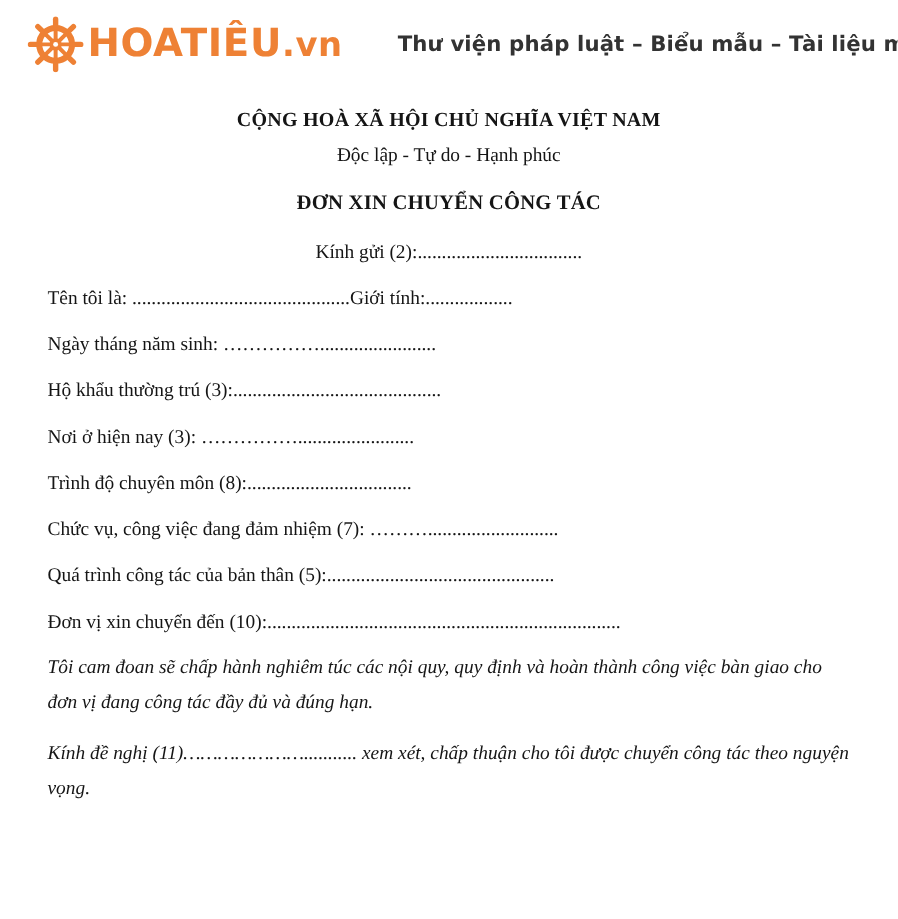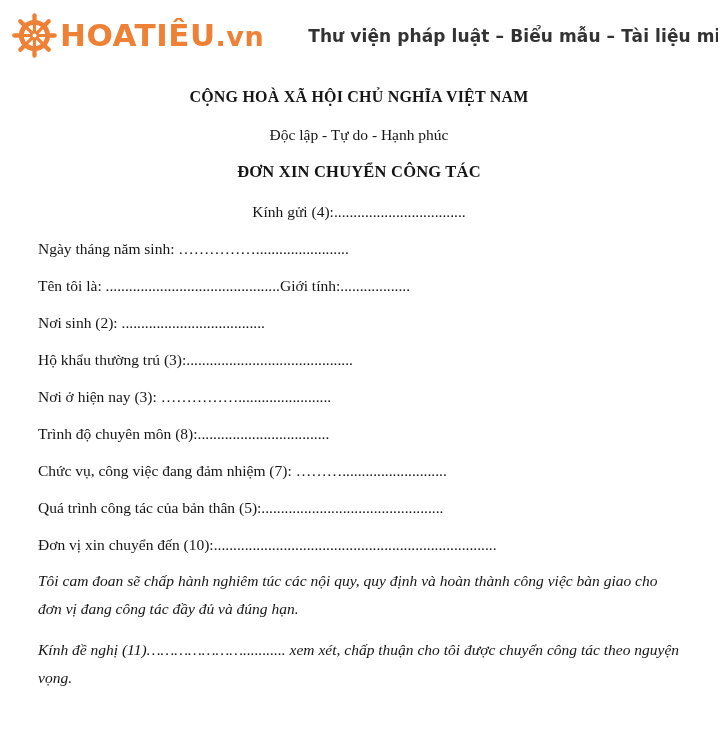--- a/index.html
+++ b/index.html
@@ -6,21 +6,21 @@
   html,body { background:#ffffff; }
   body {
     width:718px; height:735px;
     font-family:"Liberation Serif","DejaVu Serif",serif;
     color:#151515;
     overflow:hidden;
   }
   
   .header {
     display:flex; align-items:center;
-    padding:11px 28px 0 12px;
+    padding:11px 28px 0 22px;
     height:60px;
   }
   .logo { display:flex; align-items:center; }
   .wheel { width:45px; height:45px; display:block; }
   .brand-text {
     font-family:"DejaVu Sans","Liberation Sans",sans-serif;
     font-weight:bold;
     font-size:31px;
     letter-spacing:0.5px;
     margin-left:3px;
@@ -33,21 +33,21 @@
     font-size:17px;
     color:#333333;
     margin-left:44px;
     white-space:nowrap;
     letter-spacing:0.1px;
   }
   
   .doc { padding:0 38px; }
   .center { text-align:center; }
   .nat-title   { margin-top:28px; font-weight:bold; font-size:16px;   letter-spacing:0.2px; }
-  .nat-motto   { margin-top:20px; font-size:15.5px; }
+  .nat-motto   { margin-top:10px; font-size:15.5px; }
   .doc-title   { margin-top:18px; font-weight:bold; font-size:16.5px; letter-spacing:0.2px; }
   .to-line     { margin-top:21px; font-size:15.5px; }
   .field-line  { margin-top:19px; font-size:15.5px; line-height:18px; white-space:nowrap; overflow:hidden; }
   .para        { margin-top:13px; font-size:15.5px; line-height:28px;font-style:italic; }
 </style>
 </head>
 <body>
 
 <div class="header">
   <div class="logo">
@@ -84,25 +84,24 @@
       <span>HOATIÊU</span><span class="brand-tld">.vn</span>
     </div>
   </div>
   <div class="tagline">Thư viện pháp luật – Biểu mẫu – Tài liệu miễn phí</div>
 </div>
 
 <div class="doc">
   <div class="center nat-title">CỘNG HOÀ XÃ HỘI CHỦ NGHĨA VIỆT NAM</div>
   <div class="center nat-motto">Độc lập - Tự do - Hạnh phúc</div>
   <div class="center doc-title">ĐƠN XIN CHUYỂN CÔNG TÁC</div>
-  <div class="center to-line">Kính gửi (4):..................................</div>
+  <div class="center to-line">Kính gửi (2):..................................</div>
 
+  <div class="field-line">Tên tôi là: .............................................Giới tính:..................</div>
   <div class="field-line">Ngày tháng năm sinh: ……………........................</div>
-  <div class="field-line">Tên tôi là: .............................................Giới tính:..................</div>
-  <div class="field-line">Nơi sinh (2): .....................................</div>
   <div class="field-line">Hộ khẩu thường trú (3):...........................................</div>
   <div class="field-line">Nơi ở hiện nay (3): ……………........................</div>
   <div class="field-line">Trình độ chuyên môn (8):..................................</div>
   <div class="field-line">Chức vụ, công việc đang đảm nhiệm (7): ………...........................</div>
   <div class="field-line">Quá trình công tác của bản thân (5):...............................................</div>
   <div class="field-line">Đơn vị xin chuyển đến (10):.........................................................................</div>
 
   <div class="para">Tôi cam đoan sẽ chấp hành nghiêm túc các nội quy, quy định và hoàn thành công việc bàn giao cho đơn vị đang công tác đầy đủ và đúng hạn.</div>
   <div class="para">Kính đề nghị (11)…………………........... xem xét, chấp thuận cho tôi được chuyển công tác theo nguyện vọng.</div>
 </div>

